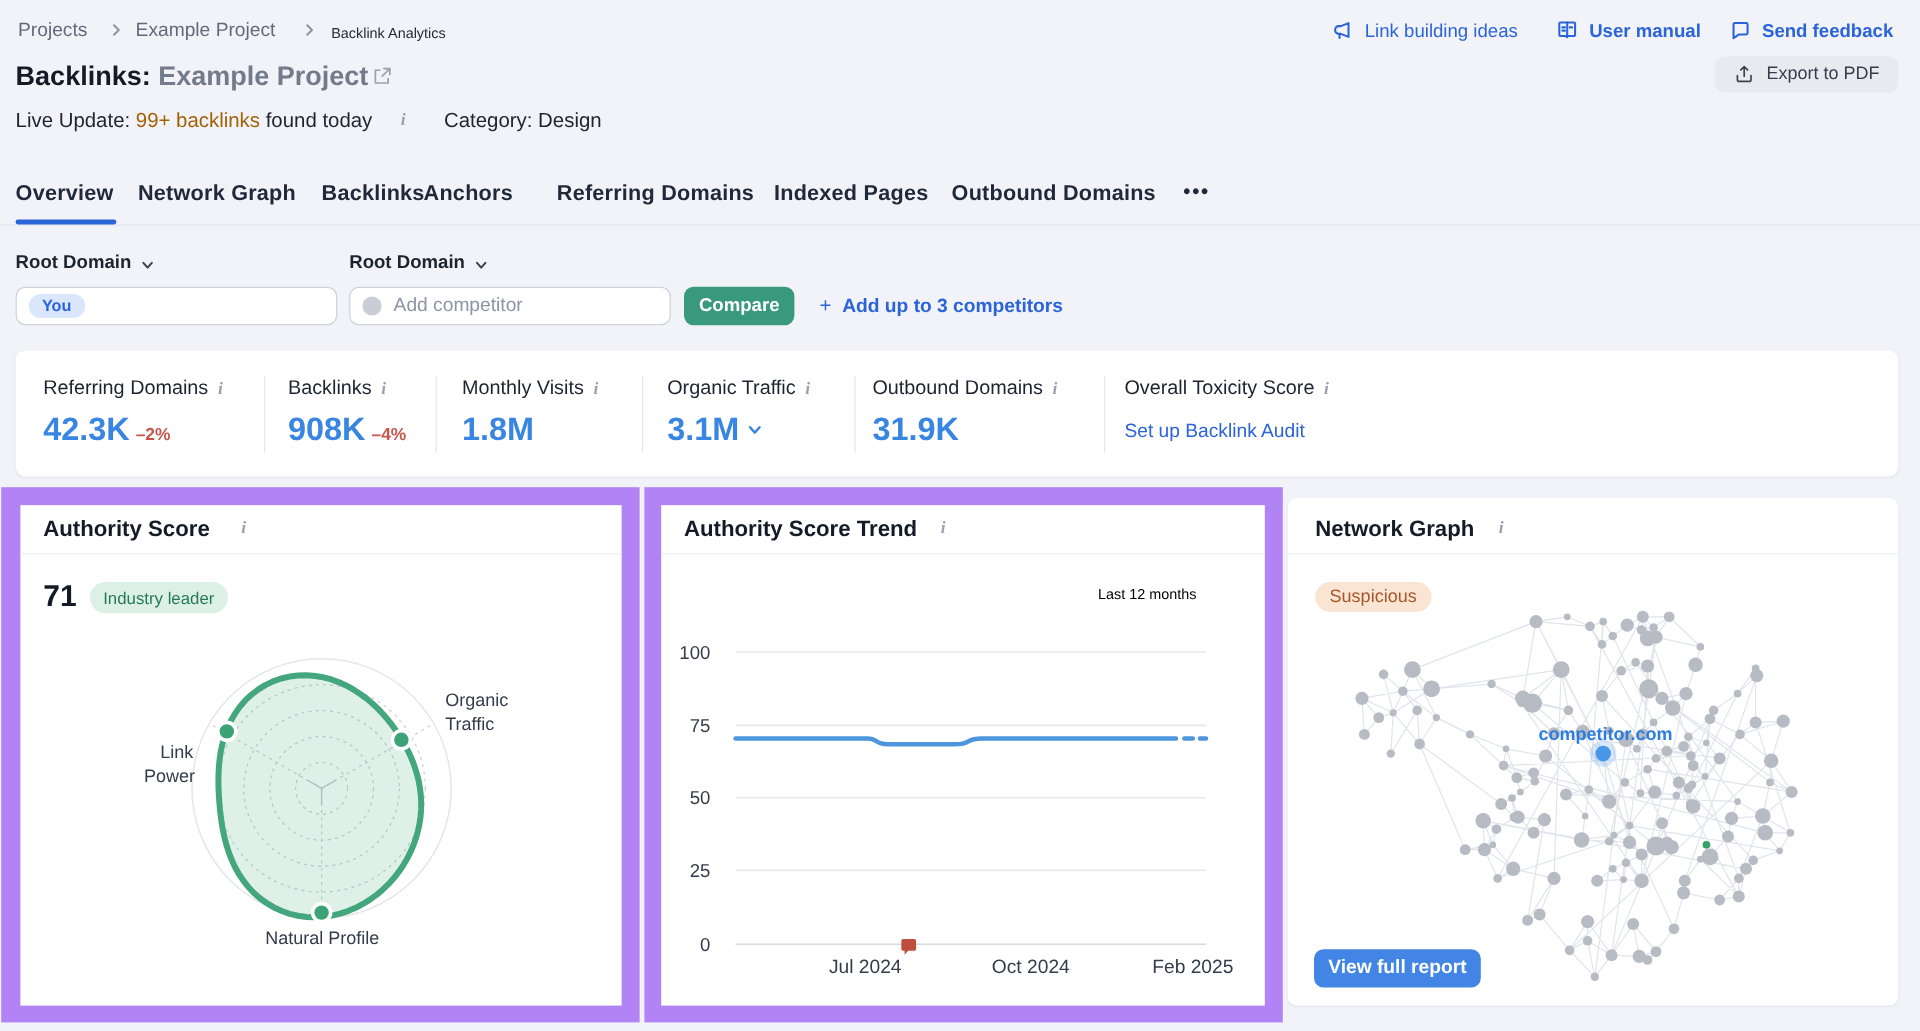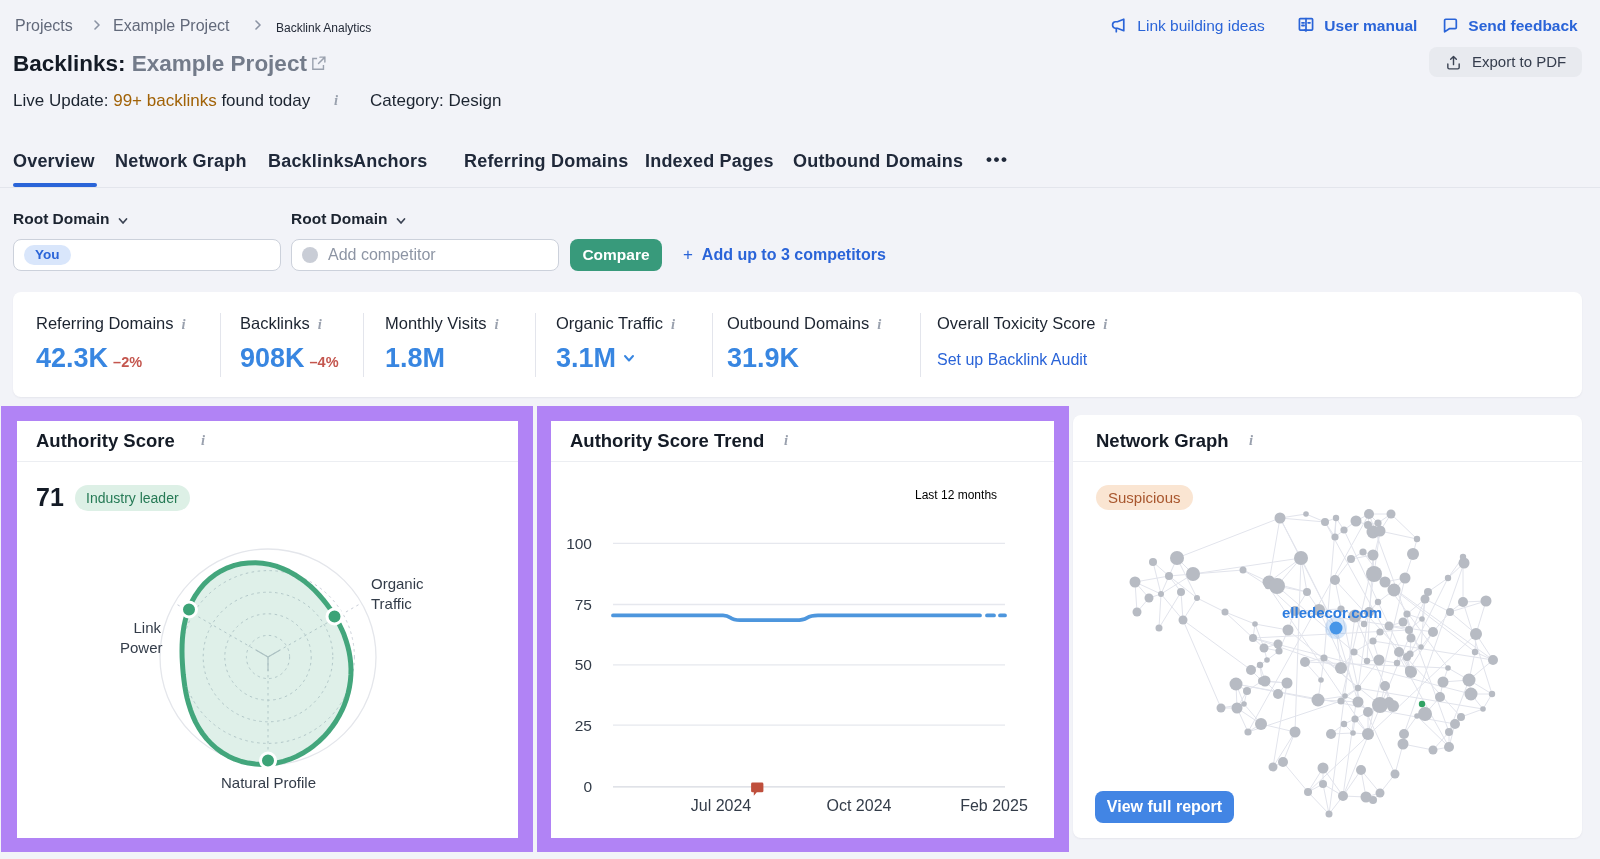--- a/index.html
+++ b/index.html
@@ -326,14 +326,14 @@
       <circle cx="152" cy="150" r="3.5"></circle>
       <circle cx="170" cy="108" r="3.5"></circle>
       <circle cx="205" cy="182" r="4.5"></circle>
       <circle cx="178" cy="208" r="5"></circle>
       <circle cx="148" cy="246" r="4.5"></circle>
     </g>
     <circle cx="263" cy="166" r="11" fill="#4e97e8" opacity="0.22"></circle>
     <circle cx="263" cy="166" r="6.5" fill="#4796e8"></circle>
     <circle cx="349" cy="242" r="3.2" fill="#31a364"></circle>
   </svg>
-<div class="abs" style="left:1282px;top:604px;font-size:15px;font-weight:700;color:#2d7de0;">elledecor.com</div>
+<div class="abs" style="left:1282px;top:604px;font-size:15px;font-weight:700;color:#2d7de0;">competitor.com</div>
 <div class="abs" style="left:1095px;top:791px;width:139px;height:32px;background:#4285e4;border-radius:8px;color:#fff;font-size:16px;font-weight:700;text-align:center;line-height:32px;">View full report</div>
 
 </body></html>

